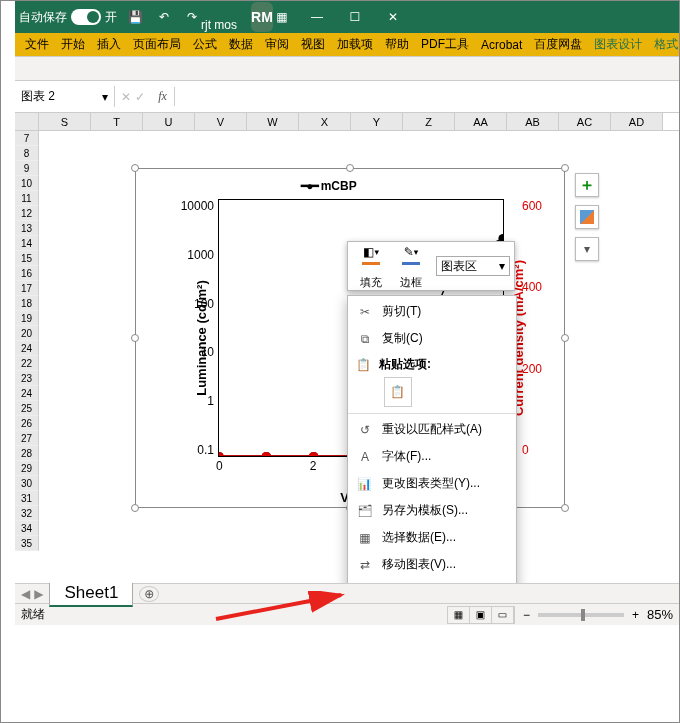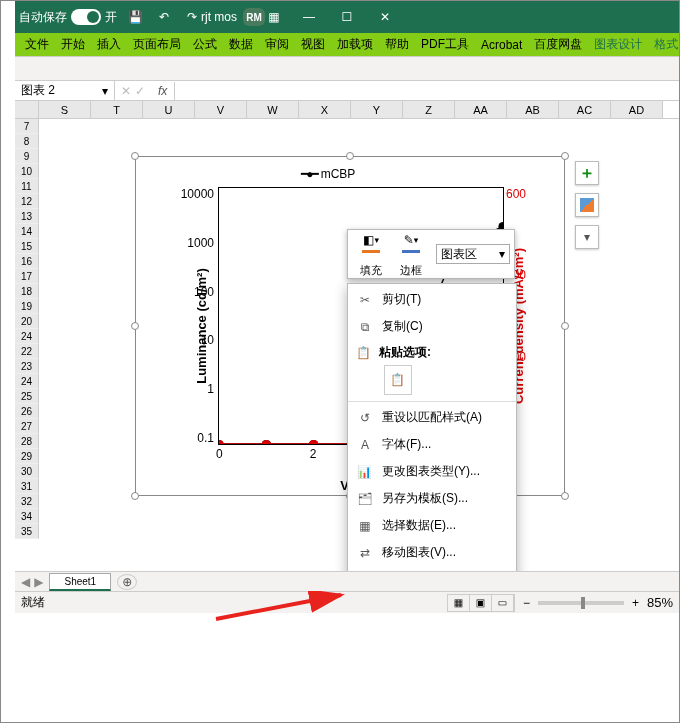--- a/index.html
+++ b/index.html
@@ -6,36 +6,36 @@
 body { background: #f0f0f0; overflow: hidden; }
 .window { width: 680px; height: 723px; background: #fff; position: relative; border: 1px solid #888; padding-left: 14px; }
 
 .titlebar { height: 32px; background: #1e6f50; display: flex; align-items: center; color: #fff; padding: 0 4px; }
 .titlebar .autosave { display: flex; align-items: center; gap: 4px; }
 .titlebar .toggle-pill { width: 30px; height: 16px; background: #fff; border-radius: 8px; position: relative; }
 .titlebar .toggle-pill::after { content: ""; width: 12px; height: 12px; background: #1e6f50; border-radius: 50%; position: absolute; right: 2px; top: 2px; }
 .titlebar .qat { display: flex; gap: 10px; margin-left: 10px; }
 .titlebar .qat-icon { width: 18px; height: 18px; display: flex; align-items: center; justify-content: center; }
 .titlebar .fname { flex: 1; text-align: center; font-size: 11px; display: flex; justify-content: center; gap: 6px; }
-.titlebar .user { display: flex; align-items: center; gap: 6px; }
-.titlebar .avatar { width: 22px; height: 18px; background: #4a7a5e; border-radius: 6px; display: flex; align-items: center; justify-content: center; font-size: 10px; font-weight: bold; }
+.titlebar .user { display: flex; align-items: flex-end; gap: 14px; }
+.titlebar .avatar { width: 22px; height: 30px; background: #4a7a5e; border-radius: 6px; display: flex; align-items: center; justify-content: center; font-size: 14px; font-weight: bold; }
 .titlebar .winbtns { display: flex; gap: 2px; margin-left: 8px; }
 .titlebar .winbtn { width: 36px; height: 32px; display: flex; align-items: center; justify-content: center; cursor: pointer; }
 
-.ribbon-tabs { height: 24px; display: flex; align-items: center; border-bottom: 1px solid #ccc; padding: 0 4px; gap: 0; background: #84cc16; }
+.ribbon-tabs { height: 24px; display: flex; align-items: center; border-bottom: 1px solid #ccc; padding: 0 4px; gap: 0; background: #eab308; }
 .ribbon-tabs .tab { padding: 4px 6px; cursor: pointer; font-size: 12px; white-space: nowrap; }
 .ribbon-tabs .tab.contextual { color: #1e6f50; }
 .ribbon-tabs .spacer { flex: 1; }
 .ribbon-tabs .collapse { padding: 2px 6px; border: 1px solid #aaa; margin-right: 4px; }
 
 .ribbon-body { height: 24px; background: #f3f2f1; border-bottom: 1px solid #ccc; }
 
-.formula-row { height: 20px; display: flex; align-items: center; border-bottom: 1px solid #ccc; background: #fff; }
+.formula-row { height: 32px; display: flex; align-items: center; border-bottom: 1px solid #ccc; background: #fff; }
 .name-box { width: 100px; border-right: 1px solid #ccc; padding: 2px 6px; display: flex; align-items: center; justify-content: space-between; }
-.fx-label { width: 24px; text-align: center; color: #555; font-style: italic; border-right: 1px solid #ccc; padding: 2px 4px; }
+.fx-label { width: 24px; text-align: center; color: #555; font-style: italic; border-right: 1px solid #ccc; padding: 2px 4px; font-family: Liberation Serif, serif; }
 .formula-row .fbbtns { display: flex; gap: 4px; padding: 0 6px; color: #bbb; }
 .formula-input { flex: 1; border: none; padding: 2px 6px; }
 
 .sheet-area { position: relative; height: 470px; overflow: hidden; background: #fff; }
 .colhdrs { display: flex; height: 18px; border-bottom: 1px solid #ccc; }
 .colhdrs .sel { width: 24px; border-right: 1px solid #ccc; background: #e8e8e8; }
 .colhdrs .ch { width: 52px; border-right: 1px solid #ccc; text-align: center; background: #e8e8e8; font-size: 11px; line-height: 18px; }
 .rows { display: flex; flex-direction: column; }
 .row { display: flex; height: 15px; }
 .row .rh { width: 24px; text-align: center; background: #e8e8e8; border-right: 1px solid #ccc; border-bottom: 1px solid #eee; font-size: 10px; line-height: 15px; }
@@ -50,24 +50,24 @@
 .chart-btns { position: absolute; left: 560px; top: 60px; display: flex; flex-direction: column; gap: 8px; }
 .chart-btn { width: 24px; height: 24px; border: 1px solid #bbb; background: #fff; display: flex; align-items: center; justify-content: center; box-shadow: 0 1px 2px rgba(0,0,0,.2); }
 .plus-icon { color: #0a8a0a; font-size: 16px; font-weight: bold; }
 .brush-icon { width: 14px; height: 14px; background: linear-gradient(135deg,#5b9bd5 50%,#ed7d31 50%); }
 .funnel-icon { color: #555; }
 
 .chart-plot { position: absolute; left: 10px; top: 10px; right: 10px; bottom: 10px; }
 .y1-label { position: absolute; left: -2px; top: 50%; transform: translateY(-50%) rotate(-90deg); font-weight: bold; font-size: 13px; }
 .y2-label { position: absolute; right: -42px; top: 50%; transform: translateY(-50%) rotate(-90deg); font-weight: bold; font-size: 13px; color: #d00; white-space: nowrap; }
 .x-label { position: absolute; bottom: -8px; left: 50%; transform: translateX(-50%); font-weight: bold; font-size: 13px; }
-.legend-item { position: absolute; top: 0; left: 155px; font-size: 12px; font-weight: normal; }
+.legend-item { position: absolute; top: 0; left: 155px; font-size: 12px; font-weight: bold; }
 .legend-item::before { content: "━●━"; margin-right: 4px; letter-spacing: -2px; }
 .y1-ticks { position: absolute; left: 30px; top: 20px; bottom: 40px; width: 38px; text-align: right; font-size: 11px; display: flex; flex-direction: column; justify-content: space-between; }
-.y2-ticks { position: absolute; right: 18px; top: 20px; bottom: 40px; width: 30px; text-align: left; font-size: 11px; color: #d00; display: flex; flex-direction: column; justify-content: space-between; }
+.y2-ticks { position: absolute; right: 2px; top: 20px; bottom: 40px; width: 30px; text-align: left; font-size: 11px; color: #d00; display: flex; flex-direction: column; justify-content: space-between; }
 .x-ticks { position: absolute; left: 70px; right: 50px; bottom: 24px; display: flex; justify-content: space-between; font-size: 11px; }
 .plot-box { position: absolute; left: 72px; right: 50px; top: 20px; bottom: 40px; border: 1px solid #000; }
 
 .mini-toolbar { position: absolute; left: 332px; top: 128px; width: 168px; height: 50px; background: #fff; border: 1px solid #bbb; box-shadow: 0 2px 6px rgba(0,0,0,.3); display: flex; align-items: center; padding: 4px; gap: 2px; z-index: 5; }
 .mt-cell { display: flex; flex-direction: column; align-items: center; width: 38px; }
 .mt-icon { height: 20px; display: flex; align-items: center; justify-content: center; }
 .mt-lbl { font-size: 11px; margin-top: 10px; }
 .mt-combo { flex: 1; border: 1px solid #aaa; height: 20px; display: flex; align-items: center; padding: 0 4px; justify-content: space-between; font-size: 11px; margin-left: 4px; }
 .fill-underline { width: 18px; height: 3px; background: #e87722; }
 .border-underline { width: 18px; height: 3px; background: #4472c4; }
@@ -78,21 +78,21 @@
 .cm-item .cm-icon { width: 18px; height: 16px; display: flex; align-items: center; justify-content: center; color: #555; flex-shrink: 0; }
 .cm-sep { height: 1px; background: #ddd; margin: 2px 0; }
 .cm-header { font-weight: bold; display: flex; align-items: center; padding: 4px 8px; gap: 8px; font-size: 12px; }
 .cm-paste-row { padding-left: 36px; padding-bottom: 4px; }
 .cm-paste-btn { width: 28px; height: 30px; border: 1px solid #ccc; display: flex; align-items: center; justify-content: center; }
 
 .arrow-annot { position: absolute; left: 210px; top: 590px; width: 140px; height: 30px; z-index: 10; pointer-events: none; }
 
 .tabs-row { height: 20px; display: flex; align-items: center; border-top: 1px solid #ccc; background: #f3f2f1; }
 .tabs-row .navbtns { display: flex; padding: 0 6px; gap: 4px; color: #888; }
-.tabs-row .sheet-tab { padding: 2px 14px; background: #fff; border: 1px solid #aaa; border-bottom: 2px solid #1e6f50; font-size: 10px; }
+.tabs-row .sheet-tab { padding: 2px 14px; background: #fff; border: 1px solid #aaa; border-bottom: 2px solid #1e6f50; font-size: 17px; }
 .tabs-row .add-sheet { width: 20px; text-align: center; color: #555; border: 1px solid #ccc; border-radius: 50%; margin-left: 6px; font-size: 12px; }
 
 .status-row { height: 22px; display: flex; align-items: center; border-top: 1px solid #ccc; background: #f3f2f1; padding: 0 6px; gap: 8px; }
 .status-row .spacer { flex: 1; }
 .status-row .viewbtns { display: flex; border: 1px solid #ccc; }
 .status-row .viewbtn { width: 22px; height: 16px; border-right: 1px solid #ccc; display: flex; align-items: center; justify-content: center; font-size: 10px; }
 .status-row .slider { width: 86px; height: 4px; background: #ccc; position: relative; }
 .status-row .slider::after { content: ""; position: absolute; left: 50%; top: -4px; width: 4px; height: 12px; background: #888; }
 .status-row .zoom { font-size: 13px; }
 </style>

